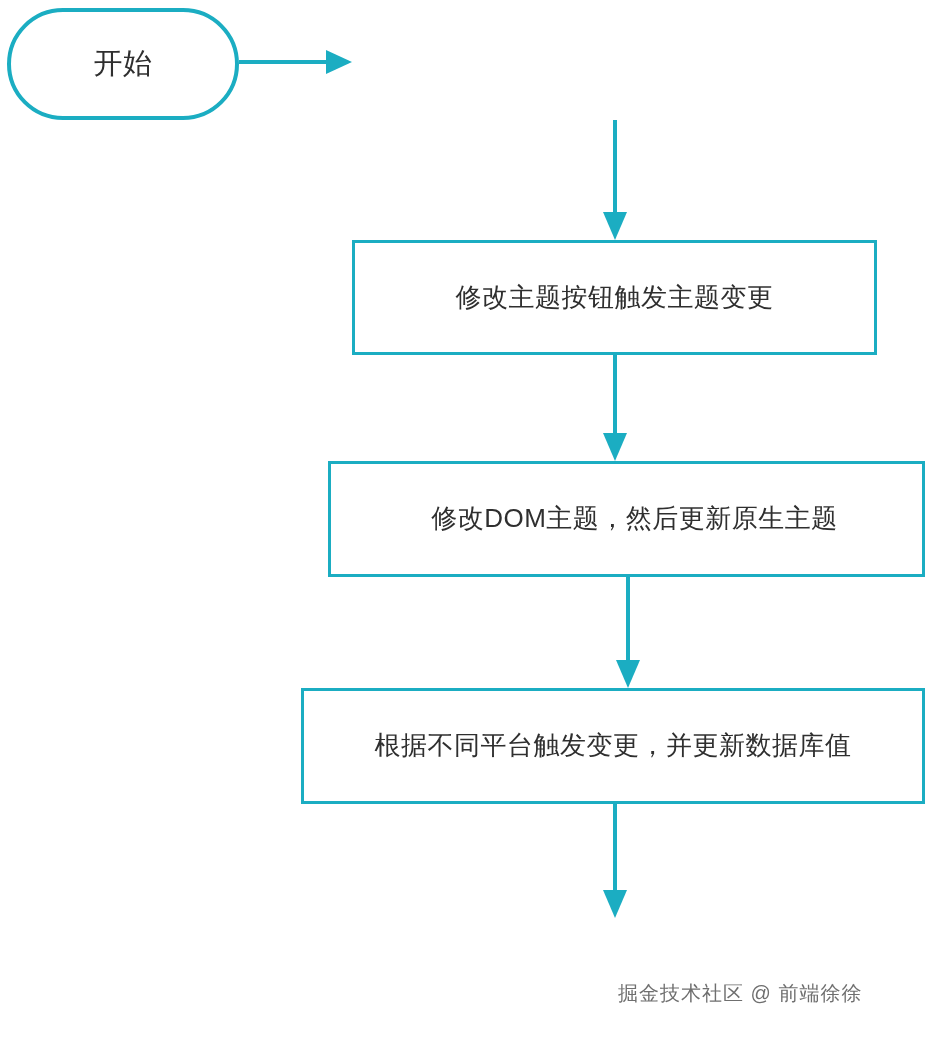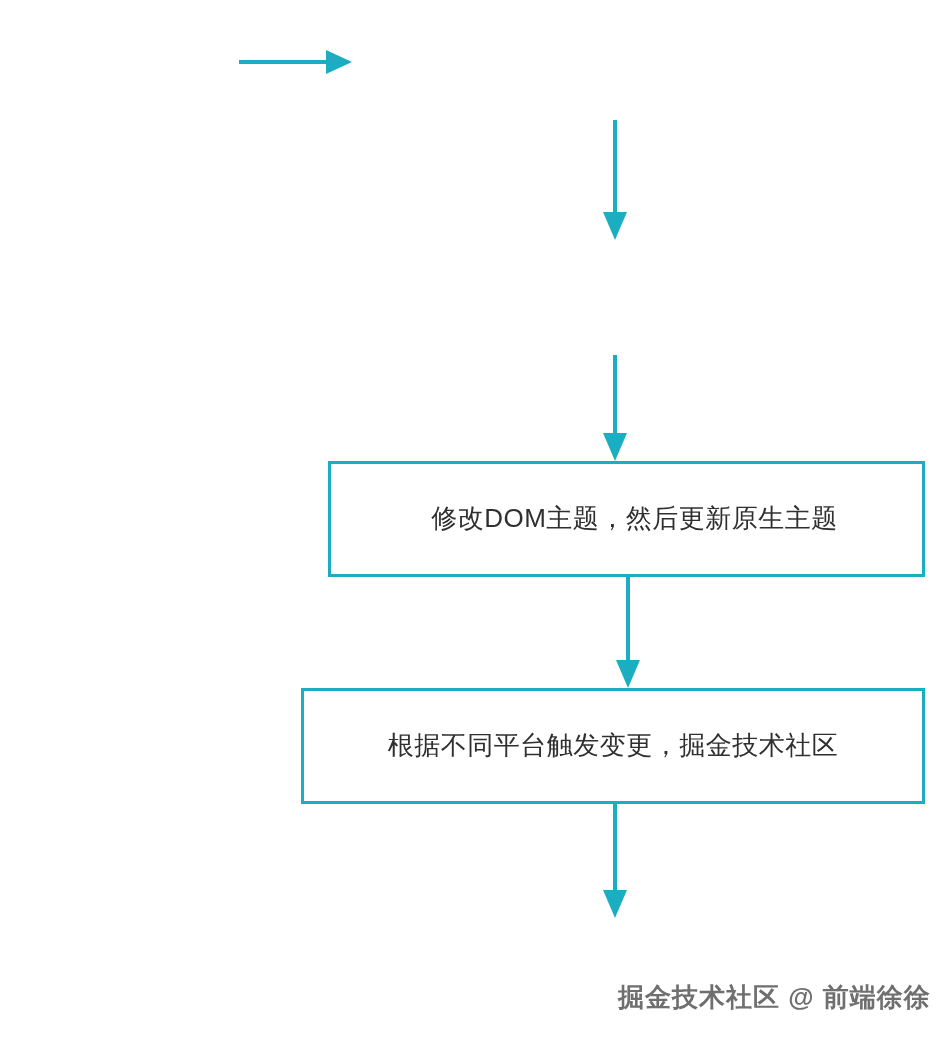--- a/index.html
+++ b/index.html
@@ -90,65 +90,71 @@
   #arrow-3 { left: 603px; top: 355px; height: 106px; }
   #arrow-4 { left: 616px; top: 577px; height: 111px; }
   #arrow-5 { left: 603px; top: 804px; height: 114px; }
 
   
   .watermark {
     position: absolute;
     left: 618px;
     top: 980px;
     z-index: 5;
-    font-size: 26px;
-    font-weight: 700;
+    font-size: 20px;
+    font-weight: 400;
     letter-spacing: 1px;
     white-space: nowrap;
     color: var(--watermark);
     text-shadow:
       2px 2px 1px rgba(255, 255, 255, 0.95),
       -1px -1px 1px rgba(255, 255, 255, 0.55),
       3px 3px 3px rgba(255, 255, 255, 0.9);
   }
 </style>
 </head>
 <body>
 
 <div class="canvas">
 
+  <div class="node terminator" id="node-start">
+    <span>开始</span>
+  </div>
 
   <div class="arrow arrow-h" id="arrow-1">
     <div class="hline"></div>
     <div class="hhead"></div>
   </div>
 
 
   <div class="arrow arrow-v" id="arrow-2">
     <div class="vline"></div>
     <div class="vhead"></div>
   </div>
 
+  <div class="node" id="node-step2">
+    <span>修改主题按钮触发主题变更</span>
+  </div>
 
   <div class="arrow arrow-v" id="arrow-3">
     <div class="vline"></div>
     <div class="vhead"></div>
   </div>
 
   <div class="node" id="node-step3">
     <span>修改DOM主题，然后更新原生主题</span>
   </div>
 
   <div class="arrow arrow-v" id="arrow-4">
     <div class="vline"></div>
     <div class="vhead"></div>
   </div>
 
   <div class="node" id="node-step4">
-    <span>根据不同平台触发变更，掘金技术社区</span>
+    <span>根据不同平台触发变更，并更新数据库值</span>
   </div>
 
   <div class="arrow arrow-v" id="arrow-5">
     <div class="vline"></div>
     <div class="vhead"></div>
   </div>
 
 
   <div class="watermark">掘金技术社区 @ 前端徐徐</div>
 

